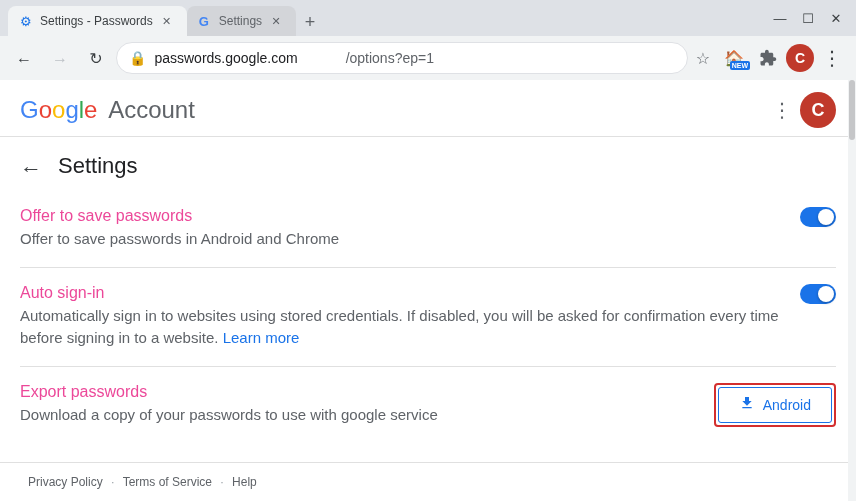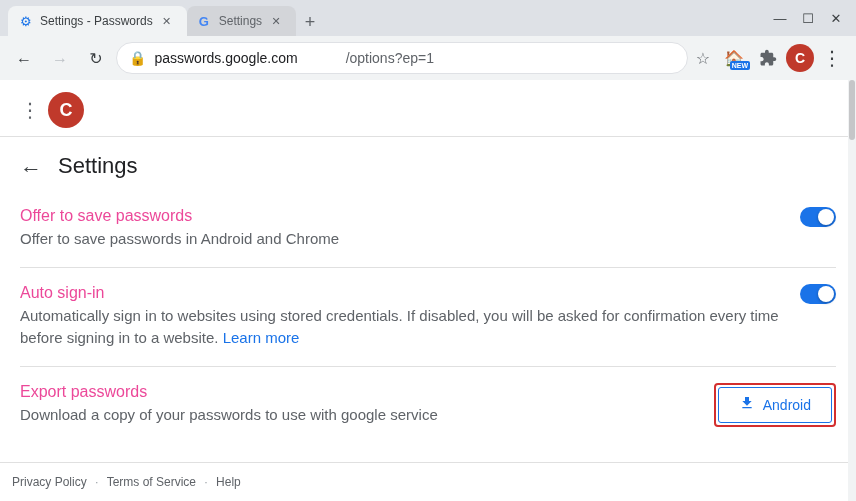--- a/index.html
+++ b/index.html
@@ -153,21 +153,21 @@
     }
     .export-btn {
       height: 36px; padding: 0 20px; border: 1px solid #1a73e8; border-radius: 3px;
       background: #fff; color: #1a73e8; font-size: 14px; font-weight: 500;
       cursor: pointer; display: flex; align-items: center; gap: 8px;
       white-space: nowrap;
     }
 
     
     .page-footer {
-      padding: 12px 12px;
+      padding: 12px 28px;
       display: flex;
       align-items: center;
       gap: 8px;
       font-size: 12px;
       color: #5f6368;
       border-top: 1px solid #e0e0e0;
     }
     .footer-link { color: #5f6368; text-decoration: none; cursor: pointer; }
     .footer-dot { color: #9aa0a6; }
   </style>
@@ -230,20 +230,26 @@
 
       <div class="avatar-btn">C</div>
 
       <div class="toolbar-icon" style="font-size:20px; color:#3c4043;">⋮</div>
     </div>
   </div>
 
   <div class="page-content">
 
     <div class="google-header">
+      <div>
+        <span style="font-size:24px; font-family: Arial, sans-serif; font-weight:400;">
+          <span class="google-blue">G</span><span class="google-red">o</span><span class="google-yellow">o</span><span class="google-blue">g</span><span class="google-green">l</span><span class="google-red">e</span>
+        </span>
+        <span style="font-size:24px; color:#5f6368; margin-left:4px;">Account</span>
+      </div>
       <div class="header-right">
         <span class="more-vert">⋮</span>
         <div class="header-avatar">C</div>
       </div>
     </div>
 
     <div class="settings-content">
 
       <div class="settings-header">
         <span class="back-arrow">←</span>

